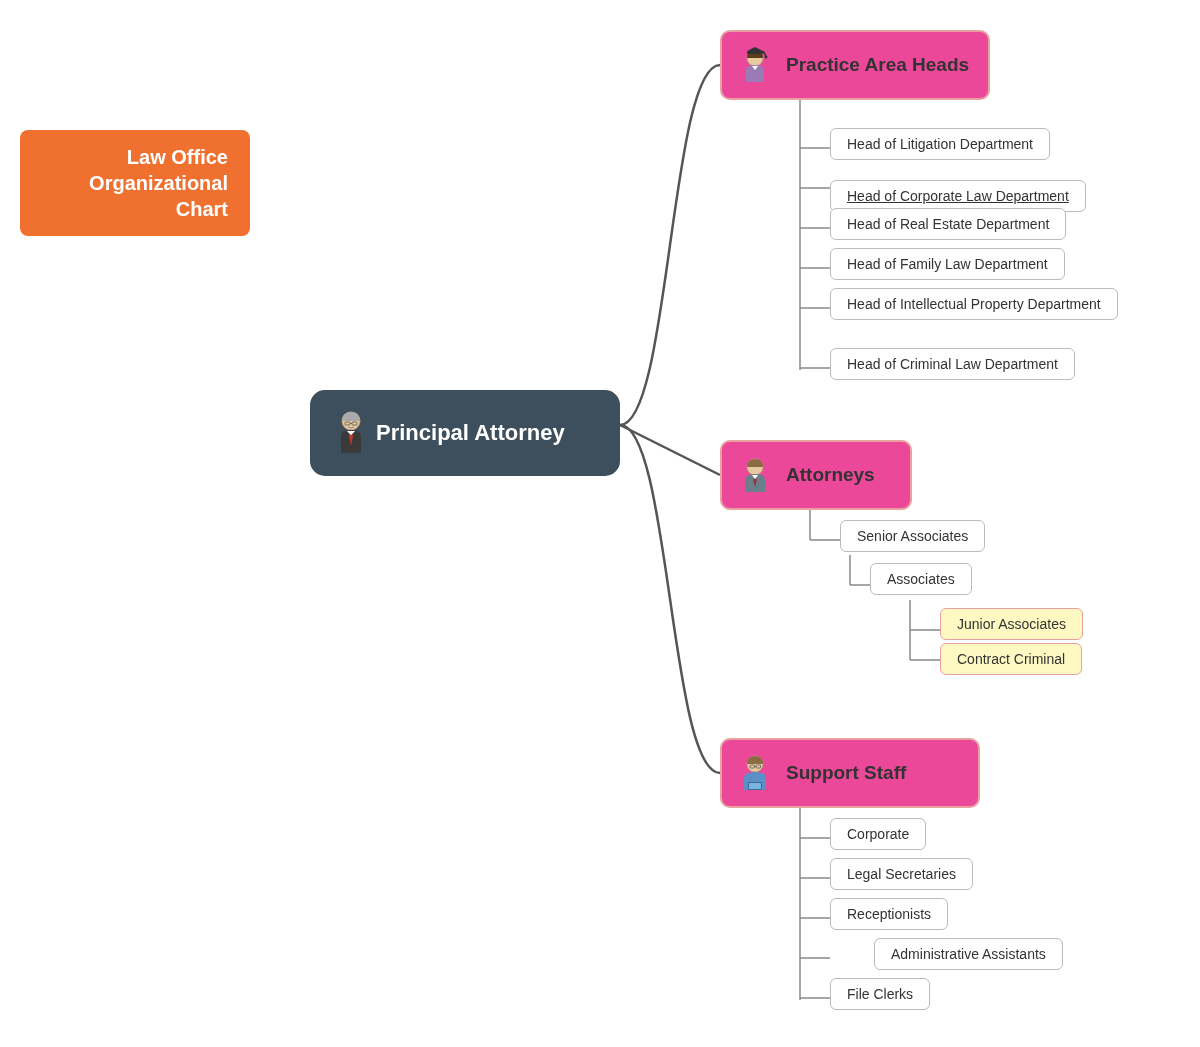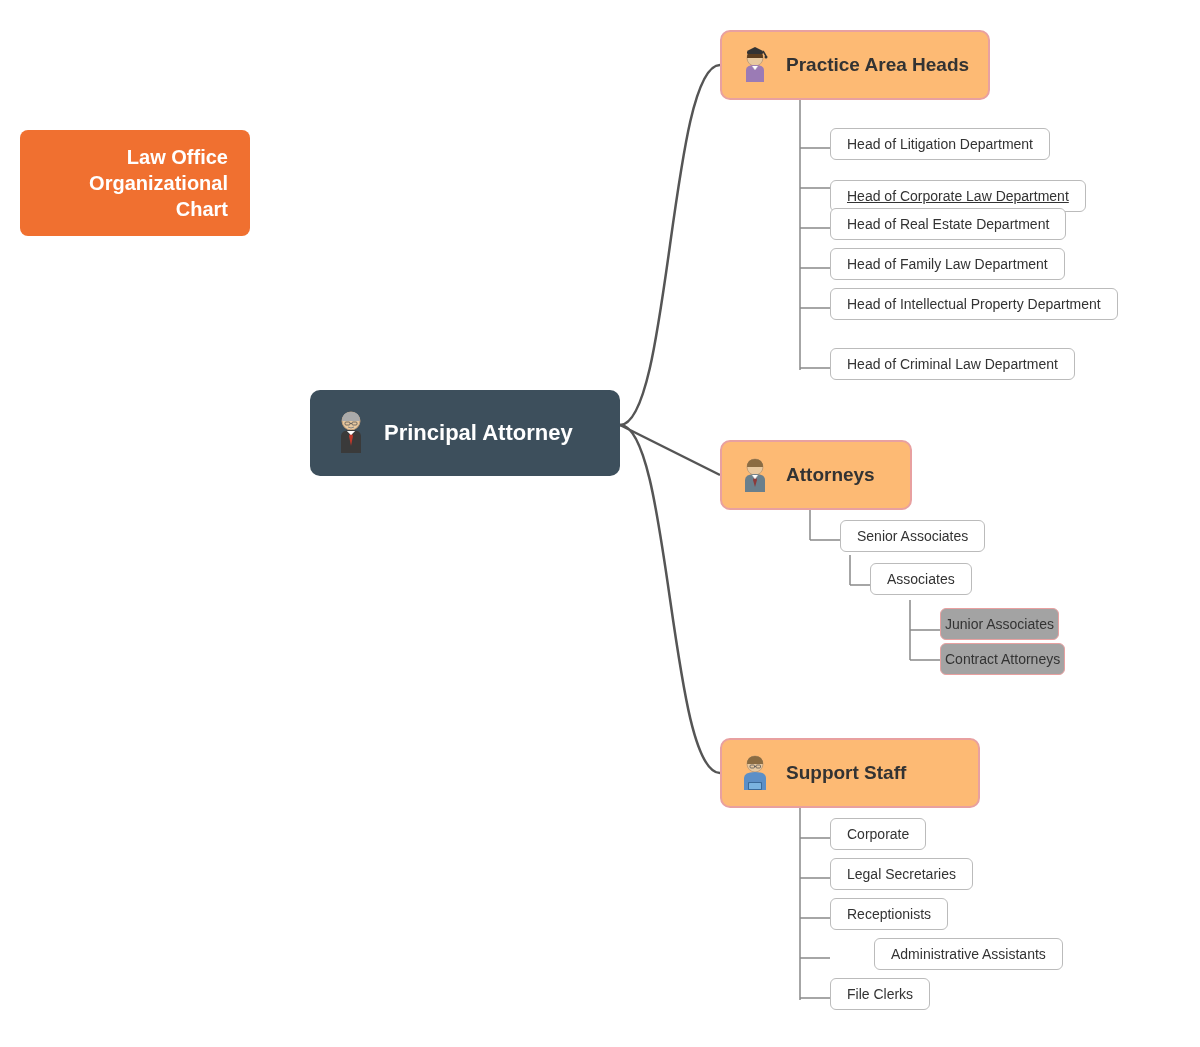--- a/index.html
+++ b/index.html
@@ -28,34 +28,34 @@
       width: 230px;
     }
 
     
     .principal-node {
       position: absolute;
       top: 390px;
       left: 310px;
       background: #3d4f5c;
       color: #fff;
-      border-radius: 10px;
+      border-radius: 15px;
       padding: 18px 28px 18px 16px;
       display: flex;
       align-items: center;
-      gap: 8px;
+      gap: 0;
       font-size: 22px;
       font-weight: 600;
       width: 310px;
     }
 
     
     .category-node {
       position: absolute;
-      background: #fdba74;
+      background: #ec4899;
       border: 2px solid #e8a0a0;
       border-radius: 10px;
       padding: 12px 18px 12px 12px;
       display: flex;
       align-items: center;
       gap: 10px;
       font-size: 19px;
       font-weight: 600;
       color: #333;
     }
@@ -68,24 +68,24 @@
       border-radius: 6px;
       padding: 7px 16px;
       font-size: 14px;
       color: #333;
       white-space: nowrap;
     }
 
     
     .leaf-node-pink {
       position: absolute;
-      background: #a3a3a3;
+      background: #fef9c3;
       border: 1.5px solid #e8a0a0;
       border-radius: 6px;
-      padding: 7px 4px;
+      padding: 7px 16px;
       font-size: 14px;
       color: #333;
       white-space: nowrap;
     }
 
     
     .connector-svg {
       position: absolute;
       top: 0; left: 0;
       width: 1200px;
@@ -245,21 +245,21 @@
 
 <div class="leaf-node" style="top:563px; left:870px;">
   <span>Associates</span>
 </div>
 
 <div class="leaf-node-pink" style="top:608px; left:940px;">
   <span>Junior Associates</span>
 </div>
 
 <div class="leaf-node-pink" style="top:643px; left:940px;">
-  <span>Contract Attorneys</span>
+  <span>Contract Criminal</span>
 </div>
 
 <div class="category-node" style="top:738px; left:720px; width:260px;">
   <div class="icon-wrap-sm">
     <svg width="42" height="42" viewBox="0 0 42 42" fill="none" xmlns="http://www.w3.org/2000/svg">
 
       <circle cx="21" cy="12" r="8" fill="#e8c9a0" stroke="#c4a07a" stroke-width="1"></circle>
 
       <path d="M13 12 Q13 4 21 4 Q29 4 29 12" fill="#8b6c42"></path>
 

